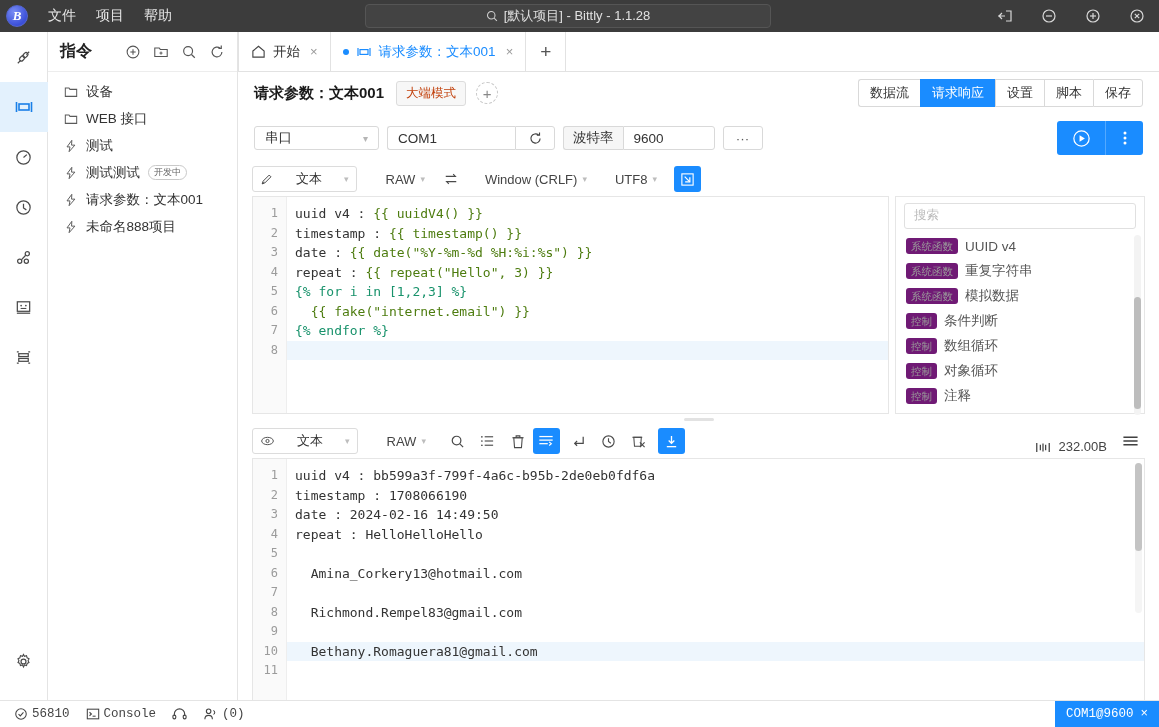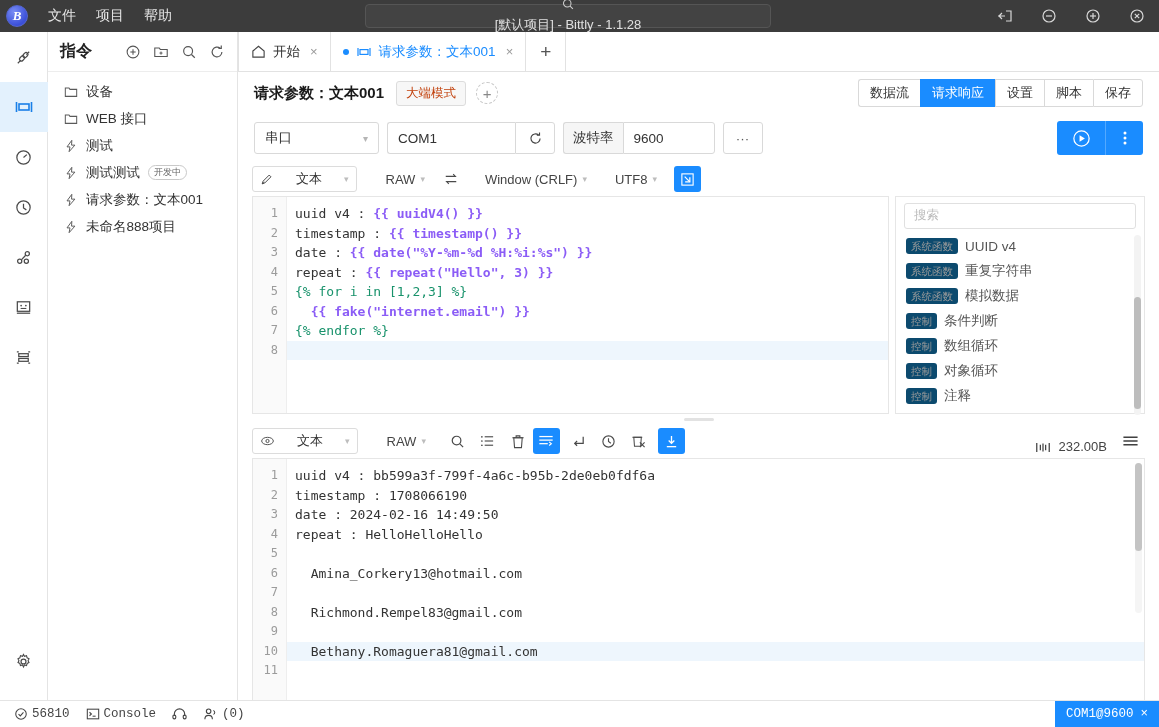--- a/index.html
+++ b/index.html
@@ -27,21 +27,21 @@
     font-size: 13px; color: #fff; font-style: italic;
     border: 1px solid #5566cc;
   }
   .menu-item {
     padding: 4px 10px; font-size: 14px; color: #e6e6e6; cursor: default;
   }
   .title-search {
     position: absolute; left: 365px; top: 4px; width: 406px; height: 24px;
     border: 1px solid #555; border-radius: 4px; background: #434343;
     display: flex; align-items: center; justify-content: center;
-    font-size: 13px; color: #e0e0e0; gap: 6px; flex-direction: column;
+    font-size: 13px; color: #e0e0e0; gap: 6px;
   }
   .title-search .srch-ico { font-size: 12px; color: #cfcfcf; }
   .win-btns { position: absolute; right: 0; top: 0; height: 32px; display: flex; align-items: center; }
   .win-btn {
     width: 44px; height: 32px; display: flex; align-items: center; justify-content: center;
     color: #d8d8d8;
   }
 
   
   .bodyrow { flex: 1 1 auto; display: flex; min-height: 0; }
@@ -121,21 +121,21 @@
     border: 1px solid #d9d9d9; border-right: none; padding: 4px 11px;
     font-size: 13px; color: #333; background: #fff;
   }
   .seg:first-child { border-radius: 3px 0 0 3px; }
   .seg:last-child { border-right: 1px solid #d9d9d9; border-radius: 0 3px 3px 0; }
   .seg.active { background: #1a8cff; border-color: #1a8cff; color: #fff; }
 
   
   .conn-row { height: 48px; display: flex; align-items: center; padding: 0 16px; gap: 8px; flex:0 0 48px;}
   .ctrl {
-    height: 32px; border: 1px solid #d9d9d9; border-radius: 3px; background: #fff;
+    height: 24px; border: 1px solid #d9d9d9; border-radius: 3px; background: #fff;
     display: flex; align-items: center; font-size: 13.5px; color: #333;
   }
   .sel-port { width: 125px; padding: 0 10px; justify-content: space-between; }
   .sel-port .chev { color: #b5b5b5; font-size: 10px; }
   .com-wrap { display: flex; align-items: center; }
   .com-input { width: 128px; padding: 0 10px; border-radius: 3px 0 0 3px; border-right: none; }
   .com-refresh { width: 40px; justify-content: center; border-radius: 0 3px 3px 0; color: #444; }
   .baud-wrap { display: flex; }
   .baud-label {
     background: #f6f6f6; padding: 0 9px; border-radius: 3px 0 0 3px; border-right: none;
@@ -185,37 +185,37 @@
     width: 34px; background: #fafafa; border-right: 1px solid #eee;
     padding-top: 7px; text-align: right; flex: 0 0 34px;
   }
   .gutter div { height: 19.5px; line-height: 19.5px; font-family: "DejaVu Sans Mono","Liberation Mono",monospace; font-size: 12px; color: #9b9b9b; padding-right: 8px; }
   .code-lines { flex: 1 1 auto; padding-top: 7px; overflow: hidden; position: relative; }
   .cl {
     height: 19.5px; line-height: 19.5px; font-family: "DejaVu Sans Mono","Liberation Mono",monospace;
     font-size: 13px; color: #333; white-space: pre; padding-left: 8px;
   }
   .cl.cur { background: #eef6fd; }
-  .tok-tpl { color: #8b5cf6; font-weight: bold; }
+  .tok-tpl { color: #4d7c0f; }
   .tok-ctl { color: #18926b; font-weight: normal; }
 
   
   .helper {
     width: 250px; flex: 0 0 250px; margin-left: 6px; border: 1px solid #e6e6e6;
     background: #fff; display: flex; flex-direction: column; padding: 6px 0 6px 0;
     position: relative;
   }
   .helper-search {
     margin: 0 8px 5px 8px; height: 26px; border: 1px solid #e0e0e0; border-radius: 3px;
     display: flex; align-items: center; padding: 0 9px; font-size: 12.5px; color: #bbb;
   }
   .helper-list { flex: 1 1 auto; overflow: hidden; }
   .h-item { display: flex; align-items: center; gap: 7px; height: 25px; padding: 0 10px; }
   .h-tag {
-    font-size: 10.5px; background: #0c4a6e; color: #9a9a9a; border-radius: 3px;
+    font-size: 10.5px; background: #701a75; color: #9a9a9a; border-radius: 3px;
     padding: 1px 5px; line-height: 14px; white-space: nowrap;
   }
   .h-label { font-size: 13.5px; color: #555; }
   .hscroll {
     position: absolute; right: 3px; top: 38px; width: 7px; height: 180px;
     background: #f3f3f3; border-radius: 4px;
   }
   .hscroll i { display:block; position: absolute; left:0; top: 62px; width: 7px; height: 112px; background: #bdbdbd; border-radius: 4px; }
 
   

